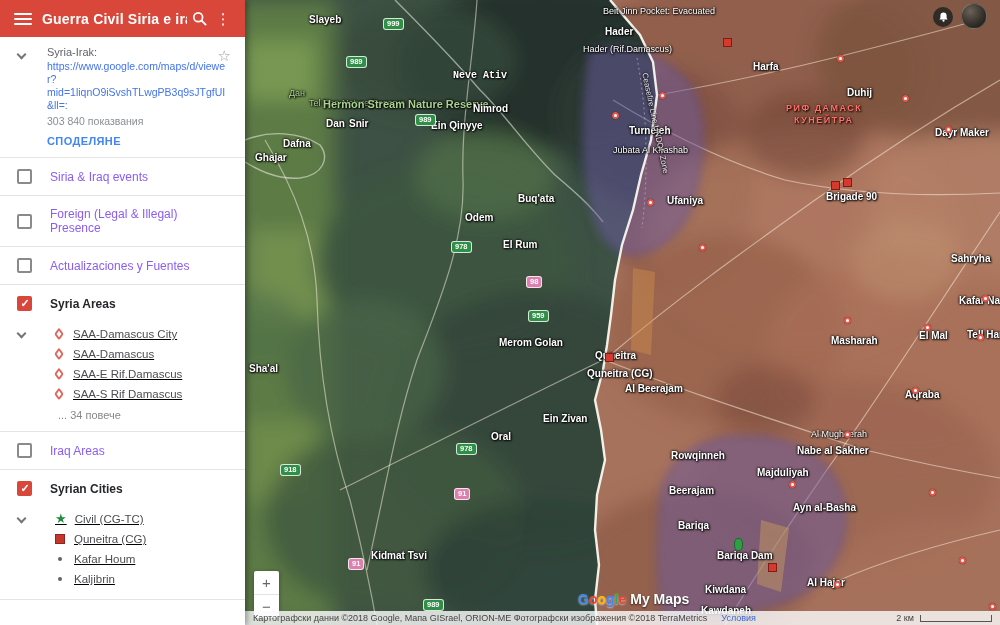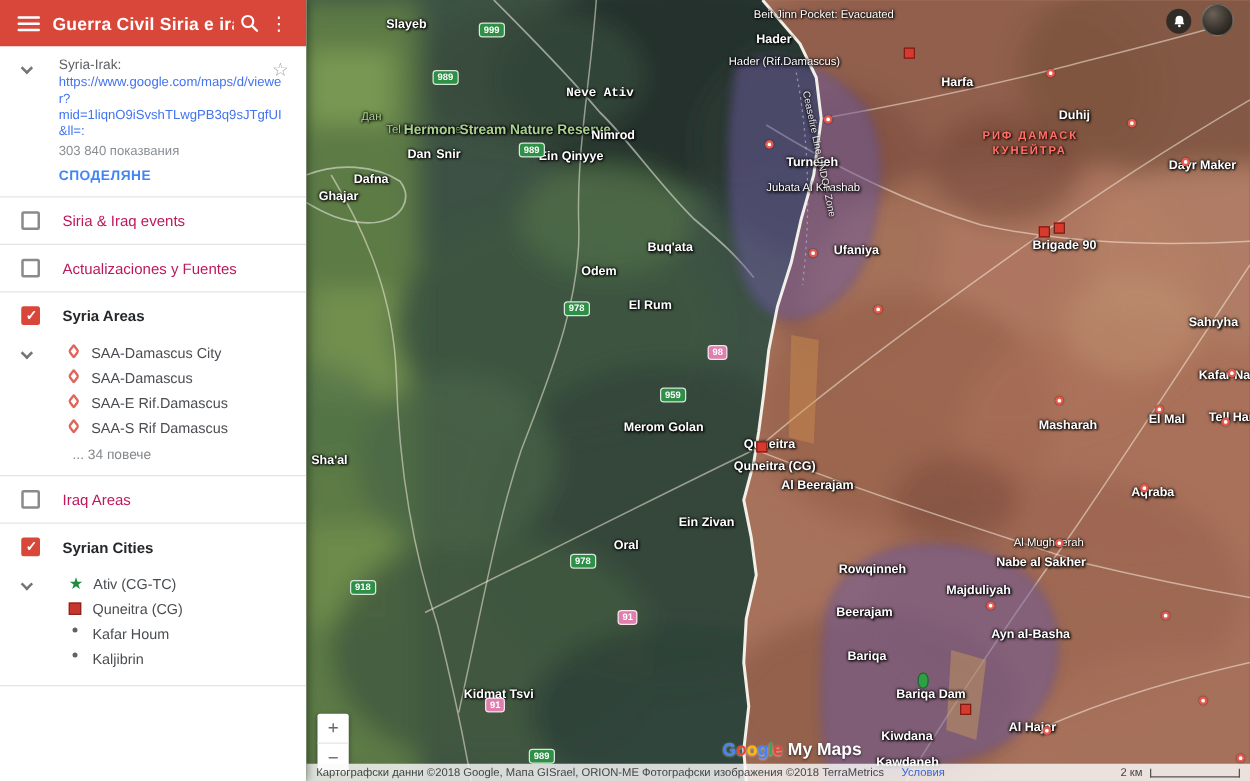--- a/index.html
+++ b/index.html
@@ -21,46 +21,46 @@
   .ip-label { font-size:11px; color:#5f6368; margin-bottom:2px; }
   .ip-link { font-size:10.5px; color:#4273f0; line-height:13px; word-break:break-all; cursor:pointer; }
   .ip-views { font-size:10.5px; color:#8a8f94; margin-top:3px; }
   .ip-share { font-size:11px; font-weight:bold; color:#4285f4; letter-spacing:.4px; margin-top:8px; cursor:pointer; }
 
   .layer-row { display:flex; align-items:center; padding:11px 14px; cursor:pointer; }
   .layer-row.bordered { border-top:1px solid #e4e4e4; }
   .cb { width:15px; height:15px; border:2px solid #8a8a8a; border-radius:2px; margin:0 18px 0 3px; flex:none; background:#fff; position:relative; }
   .cb.on { background:#d8473a; border-color:#d8473a; }
   .cb.on::after { content:"✓"; position:absolute; left:1.5px; top:-1px; color:#fff; font-size:11px; font-weight:bold; }
-  .layer-label { font-size:12px; color:#be185d; }
+  .layer-label { font-size:12px; color:#8b5cf6; }
   .layer-label.on { color:#25282b; font-weight:bold; }
 
   .sublist { position:relative; padding:2px 0 10px 0; }
   .sublist .chev { top:8px; }
-  .subrow { display:flex; align-items:flex-start; padding:4px 8px 4px 55px; cursor:pointer; position:relative; }
+  .subrow { display:flex; align-items:center; padding:4px 8px 4px 55px; cursor:pointer; position:relative;text-decoration:underline; }
   .sub-label { font-size:11.5px; color:#4a4d51; margin-left:2px; }
   .more { font-size:11px; color:#85888c; padding:5px 8px 0 58px; cursor:pointer; }
 
   .diamond { width:8px; height:8px; border:2px solid #e0655a; border-radius:2px; transform:rotate(45deg) skew(8deg,8deg); display:inline-block; margin-right:8px; }
   .star-green { color:#1e8e3e; font-size:13px; margin-right:6px; line-height:10px; }
   .sq-red { width:10px; height:10px; background:#c5362c; border:1px solid #8e251e; display:inline-block; margin-right:7px; }
   .dot { width:4px; height:4px; background:#5f6368; border-radius:50%; display:inline-block; margin-right:10px; margin-left:3px; }
 
   
   .map { position:absolute; left:245px; top:0; width:755px; height:625px; background:#3f5346; overflow:hidden; cursor:grab; }
   .map svg.base { position:absolute; left:0; top:0; }
   .mlb { position:absolute; font-size:10px; font-weight:bold; color:#fff; white-space:nowrap; text-shadow:0 0 2px #000,0 0 3px #000,1px 1px 2px rgba(0,0,0,.9); transform:translate(-2px,0); pointer-events:none; }
   .mlb.g { color:#a9d18f; }
   .mlb.g2 { color:#a9d18f; font-size:11px; }
   .mlb.r { color:#ff7066; font-size:9px; letter-spacing:1.5px; text-shadow:0 0 2px #3a0d0a,1px 1px 2px #000; }
   .mlb.sm { font-size:9px; font-weight:normal; }
   .mlb.rot { transform:rotate(78deg); transform-origin:left top; font-size:8px; opacity:.85; font-weight:normal; }
   .shield { position:absolute; font-size:7.5px; font-weight:bold; color:#fff; padding:1px 3px; border-radius:3px; border:1px solid rgba(255,255,255,.8); line-height:8px; }
   .shield.g { background:#2f8f47; }
-  .shield.p { background:#df7fae;margin-left:40px; }
+  .shield.p { background:#df7fae; }
   .mk { position:absolute; }
   .mk.sq { width:9px; height:9px; background:#d6392e; border:1px solid #7e1d15; }
   .mk.c { width:7px; height:7px; border-radius:50%; background:#fff; border:2px solid #e2594d; box-shadow:0 0 1px rgba(0,0,0,.8); }
   .mk.gp { width:9px; height:13px; background:#2f9e44; border:1px solid #1b662c; border-radius:45%; }
 
   .zoomctl { position:absolute; left:9px; top:571px; width:25px; background:#fff; border-radius:2px; box-shadow:0 1px 4px rgba(0,0,0,.4); z-index:3; }
   .zoomctl .zb { width:25px; height:23px; display:flex; align-items:center; justify-content:center; font-size:15px; color:#666; cursor:pointer; }
   .zoomctl .sep { height:1px; background:#e3e3e3; }
 
   .watermark { position:absolute; left:333px; top:591px; font-size:14px; font-weight:bold; z-index:3; pointer-events:none; }
@@ -108,20 +108,24 @@
       </div>
       <div class="ip-views">303 840 показвания</div>
       <div class="ip-share">СПОДЕЛЯНЕ</div>
     </div>
 
     <div class="layer-row">
       <span class="cb"></span>
       <span class="layer-label">Siria &amp; Iraq events</span>
     </div>
 
+    <div class="layer-row bordered">
+      <span class="cb"></span>
+      <span class="layer-label">Foreign (Legal &amp; Illegal) Presence</span>
+    </div>
 
     <div class="layer-row bordered">
       <span class="cb"></span>
       <span class="layer-label">Actualizaciones y Fuentes</span>
     </div>
 
     <div class="layer-row bordered">
       <span class="cb on"></span>
       <span class="layer-label on">Syria Areas</span>
     </div>
@@ -152,21 +156,21 @@
     </div>
 
     <div class="layer-row bordered">
       <span class="cb on"></span>
       <span class="layer-label on">Syrian Cities</span>
     </div>
     <div class="sublist">
       <span class="chev"></span>
       <div class="subrow">
           <span class="star-green">★</span>
-          <span class="sub-label">Ativ (CG-TC)</span>
+          <span class="sub-label">Civil (CG-TC)</span>
         </div>
       <div class="subrow">
           <span class="sq-red"></span>
           <span class="sub-label">Quneitra (CG)</span>
         </div>
       <div class="subrow">
           <span class="dot"></span>
           <span class="sub-label">Kafar Houm</span>
         </div>
       <div class="subrow">

